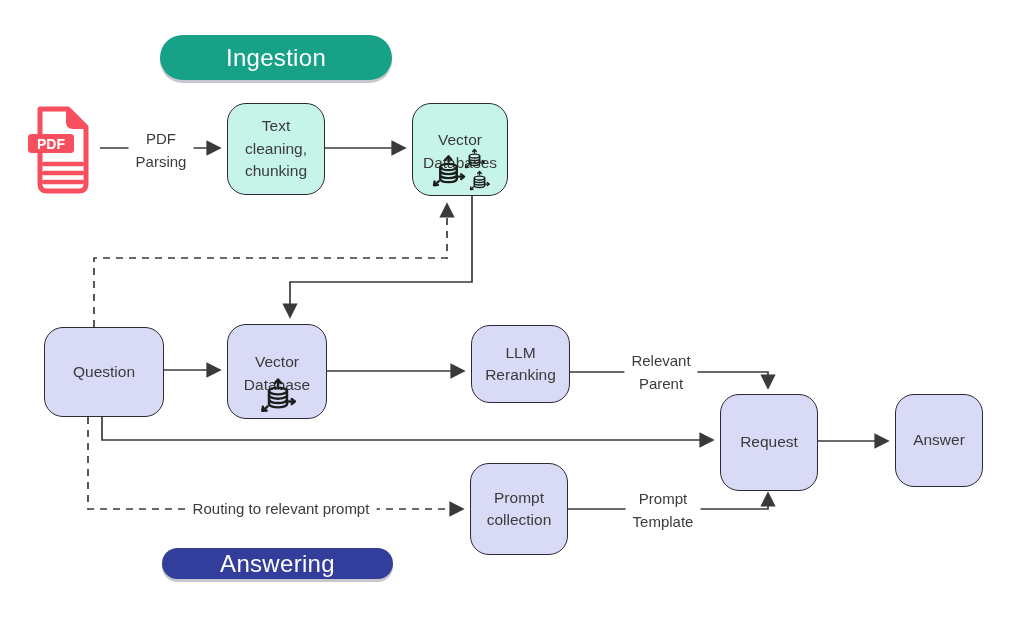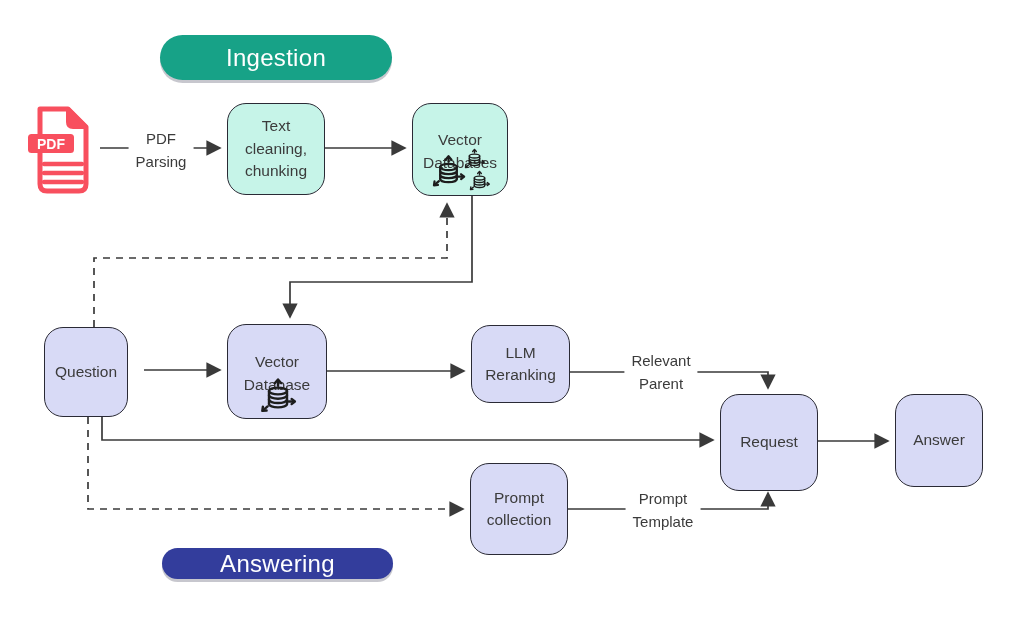--- a/index.html
+++ b/index.html
@@ -117,21 +117,21 @@
         <use href="#db-glyph"></use>
       </svg>
     <svg class="icon" style="left:50px;top:44px" width="23" height="23" viewBox="0 0 40 40">
         <use href="#db-glyph"></use>
       </svg>
     <svg class="icon" style="left:55px;top:66px" width="23" height="23" viewBox="0 0 40 40">
         <use href="#db-glyph"></use>
       </svg>
   </div>
 
-  <div class="node lav" style="left:44px;top:327px;width:84px;height:90px">
+  <div class="node lav" style="left:44px;top:327px;width:120px;height:90px">
     <span>Question</span>
   </div>
 
   <div class="node lav top" style="left:227px;top:324px;width:100px;height:95px">
     <span>Vector
 Database</span>
     <svg class="icon" style="left:30px;top:52px" width="40" height="40" viewBox="0 0 40 40">
         <use href="#db-glyph"></use>
       </svg>
   </div>
@@ -153,14 +153,15 @@
     <span>Prompt
 collection</span>
   </div>
 
   <div class="edge-label" style="left:161px;top:150px">PDF
 Parsing</div>
   <div class="edge-label" style="left:661px;top:372px">Relevant
 Parent</div>
   <div class="edge-label" style="left:663px;top:510px">Prompt
 Template</div>
+  <div class="edge-label" style="left:281px;top:509px">Routing to relevant prompt</div>
 
 </div>
 
 </body></html>

